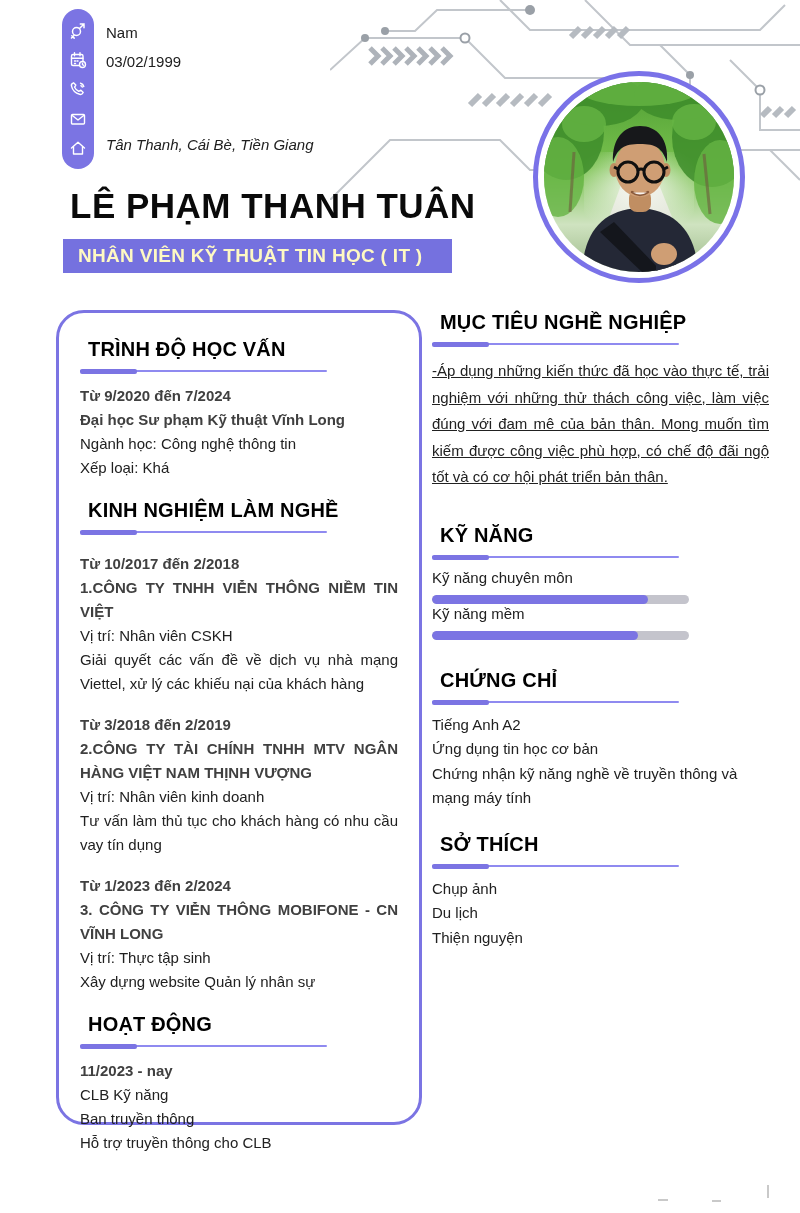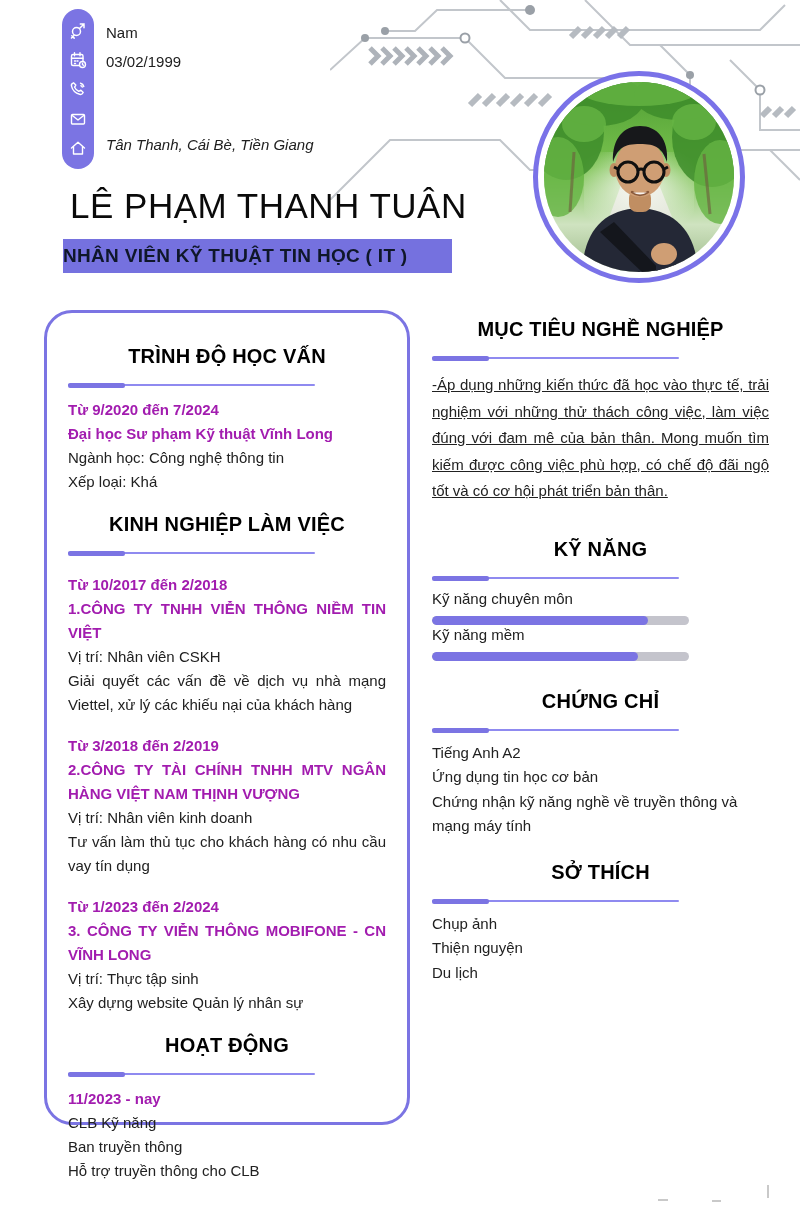--- a/index.html
+++ b/index.html
@@ -24,42 +24,42 @@
   .circuit{position:absolute;top:0;right:0;z-index:0;}
   
   .photo-ring{
     position:absolute;left:533px;top:71px;width:190px;height:190px;
     border:5px solid #7a72e8;border-radius:50%;background:#ffffff;
     padding:6px;z-index:2;
   }
   .photo-clip{width:190px;height:190px;border-radius:50%;overflow:hidden;}
   
   .name{
-    position:absolute;left:70px;top:186px;margin:0;font-size:35px;font-weight:400;
+    position:absolute;left:70px;top:186px;margin:0;font-size:35px;font-weight:700;
     color:#0a0a0a;letter-spacing:.5px;z-index:3;white-space:nowrap;
   }
   .title-badge{
     position:absolute;left:63px;top:239px;width:389px;height:34px;box-sizing:border-box;
-    background:#7571df;color:#0f172a;font-size:19px;font-weight:600;
-    line-height:34px;padding-left:0;letter-spacing:.3px;z-index:3;white-space:nowrap;
-  }
-  
-  .sec-h{margin:15px;font-size:20px;font-weight:700;color:#000;letter-spacing:.2px;text-align:center;}
+    background:#7571df;color:#fef9c3;font-size:19px;font-weight:600;
+    line-height:34px;padding-left:15px;letter-spacing:.3px;z-index:3;white-space:nowrap;
+  }
+  
+  .sec-h{margin:8px;font-size:20px;font-weight:700;color:#000;letter-spacing:.2px;}
   .rule{position:relative;width:247px;height:5px;margin-top:7px;}
   .rule .light{position:absolute;left:0;top:1px;width:100%;height:2px;background:#8f8af0;border-radius:2px;}
   .rule .accent{position:absolute;left:0;top:0;width:57px;height:5px;background:#7b74e3;border-radius:2px;}
   
   .left-box{
-    position:absolute;left:44px;top:310px;width:366px;height:815px;box-sizing:border-box;
+    position:absolute;left:56px;top:310px;width:366px;height:815px;box-sizing:border-box;
     border:3px solid #7b74e3;border-radius:28px;padding:17px 21px 0 21px;z-index:1;
   }
   .left-box .sec{margin-top:19px;}
   .left-box .sec:first-child{margin-top:0;}
   .line{font-size:15px;line-height:24px;color:#212121;}
-  .b{font-weight:700;color:#a21caf;}
+  .b{font-weight:700;color:#404040;}
   .just{text-align:justify;}
   .left-box .rule{margin-bottom:10px;}
   .job{margin-top:17px;}
   .job:first-of-type{margin-top:0;}
   
   .right-col{position:absolute;left:432px;top:303px;width:337px;z-index:1;}
   .right-col .sec{margin-bottom:0;}
   .objective-text{font-size:15px;line-height:26.5px;text-align:justify;margin-top:11px;color:#212121;text-decoration:underline;}
   .skills{margin-top:33px;}
   .skill-label{font-size:15px;line-height:20px;color:#212121;}
@@ -251,21 +251,21 @@
         <span class="light"></span>
         <span class="accent"></span>
       </div>
     <div class="line b">Từ 9/2020 đến 7/2024</div>
     <div class="line b">Đại học Sư phạm Kỹ thuật Vĩnh Long</div>
     <div class="line">Ngành học: Công nghệ thông tin</div>
     <div class="line">Xếp loại: Khá</div>
   </div>
 
   <div class="sec">
-    <h2 class="sec-h">KINH NGHIỆP LÀM VIỆC</h2>
+    <h2 class="sec-h">KINH NGHIỆM LÀM NGHỀ</h2>
     <div class="rule">
         <span class="light"></span>
         <span class="accent"></span>
       </div>
 
     <div class="job">
       <div class="line b">Từ 10/2017 đến 2/2018</div>
       <div class="line b just">1.CÔNG TY TNHH VIỄN THÔNG NIỀM TIN VIỆT</div>
       <div class="line">Vị trí: Nhân viên CSKH</div>
       <div class="line just">Giải quyết các vấn đề về dịch vụ nhà mạng Viettel, xử lý các khiếu nại của khách hàng</div>
@@ -338,21 +338,21 @@
     <div class="line">Chứng nhận kỹ năng nghề về truyền thông và mạng máy tính</div>
   </div>
 
   <div class="sec hobbies">
     <h2 class="sec-h">SỞ THÍCH</h2>
     <div class="rule">
         <span class="light"></span>
         <span class="accent"></span>
       </div>
     <div class="line">Chụp ảnh</div>
+    <div class="line">Du lịch</div>
     <div class="line">Thiện nguyện</div>
-    <div class="line">Du lịch</div>
   </div>
 
 </section>
 
 <div class="wm wm1"></div>
 <div class="wm wm2"></div>
 <div class="wm wm3"></div>
 
 </body></html>

